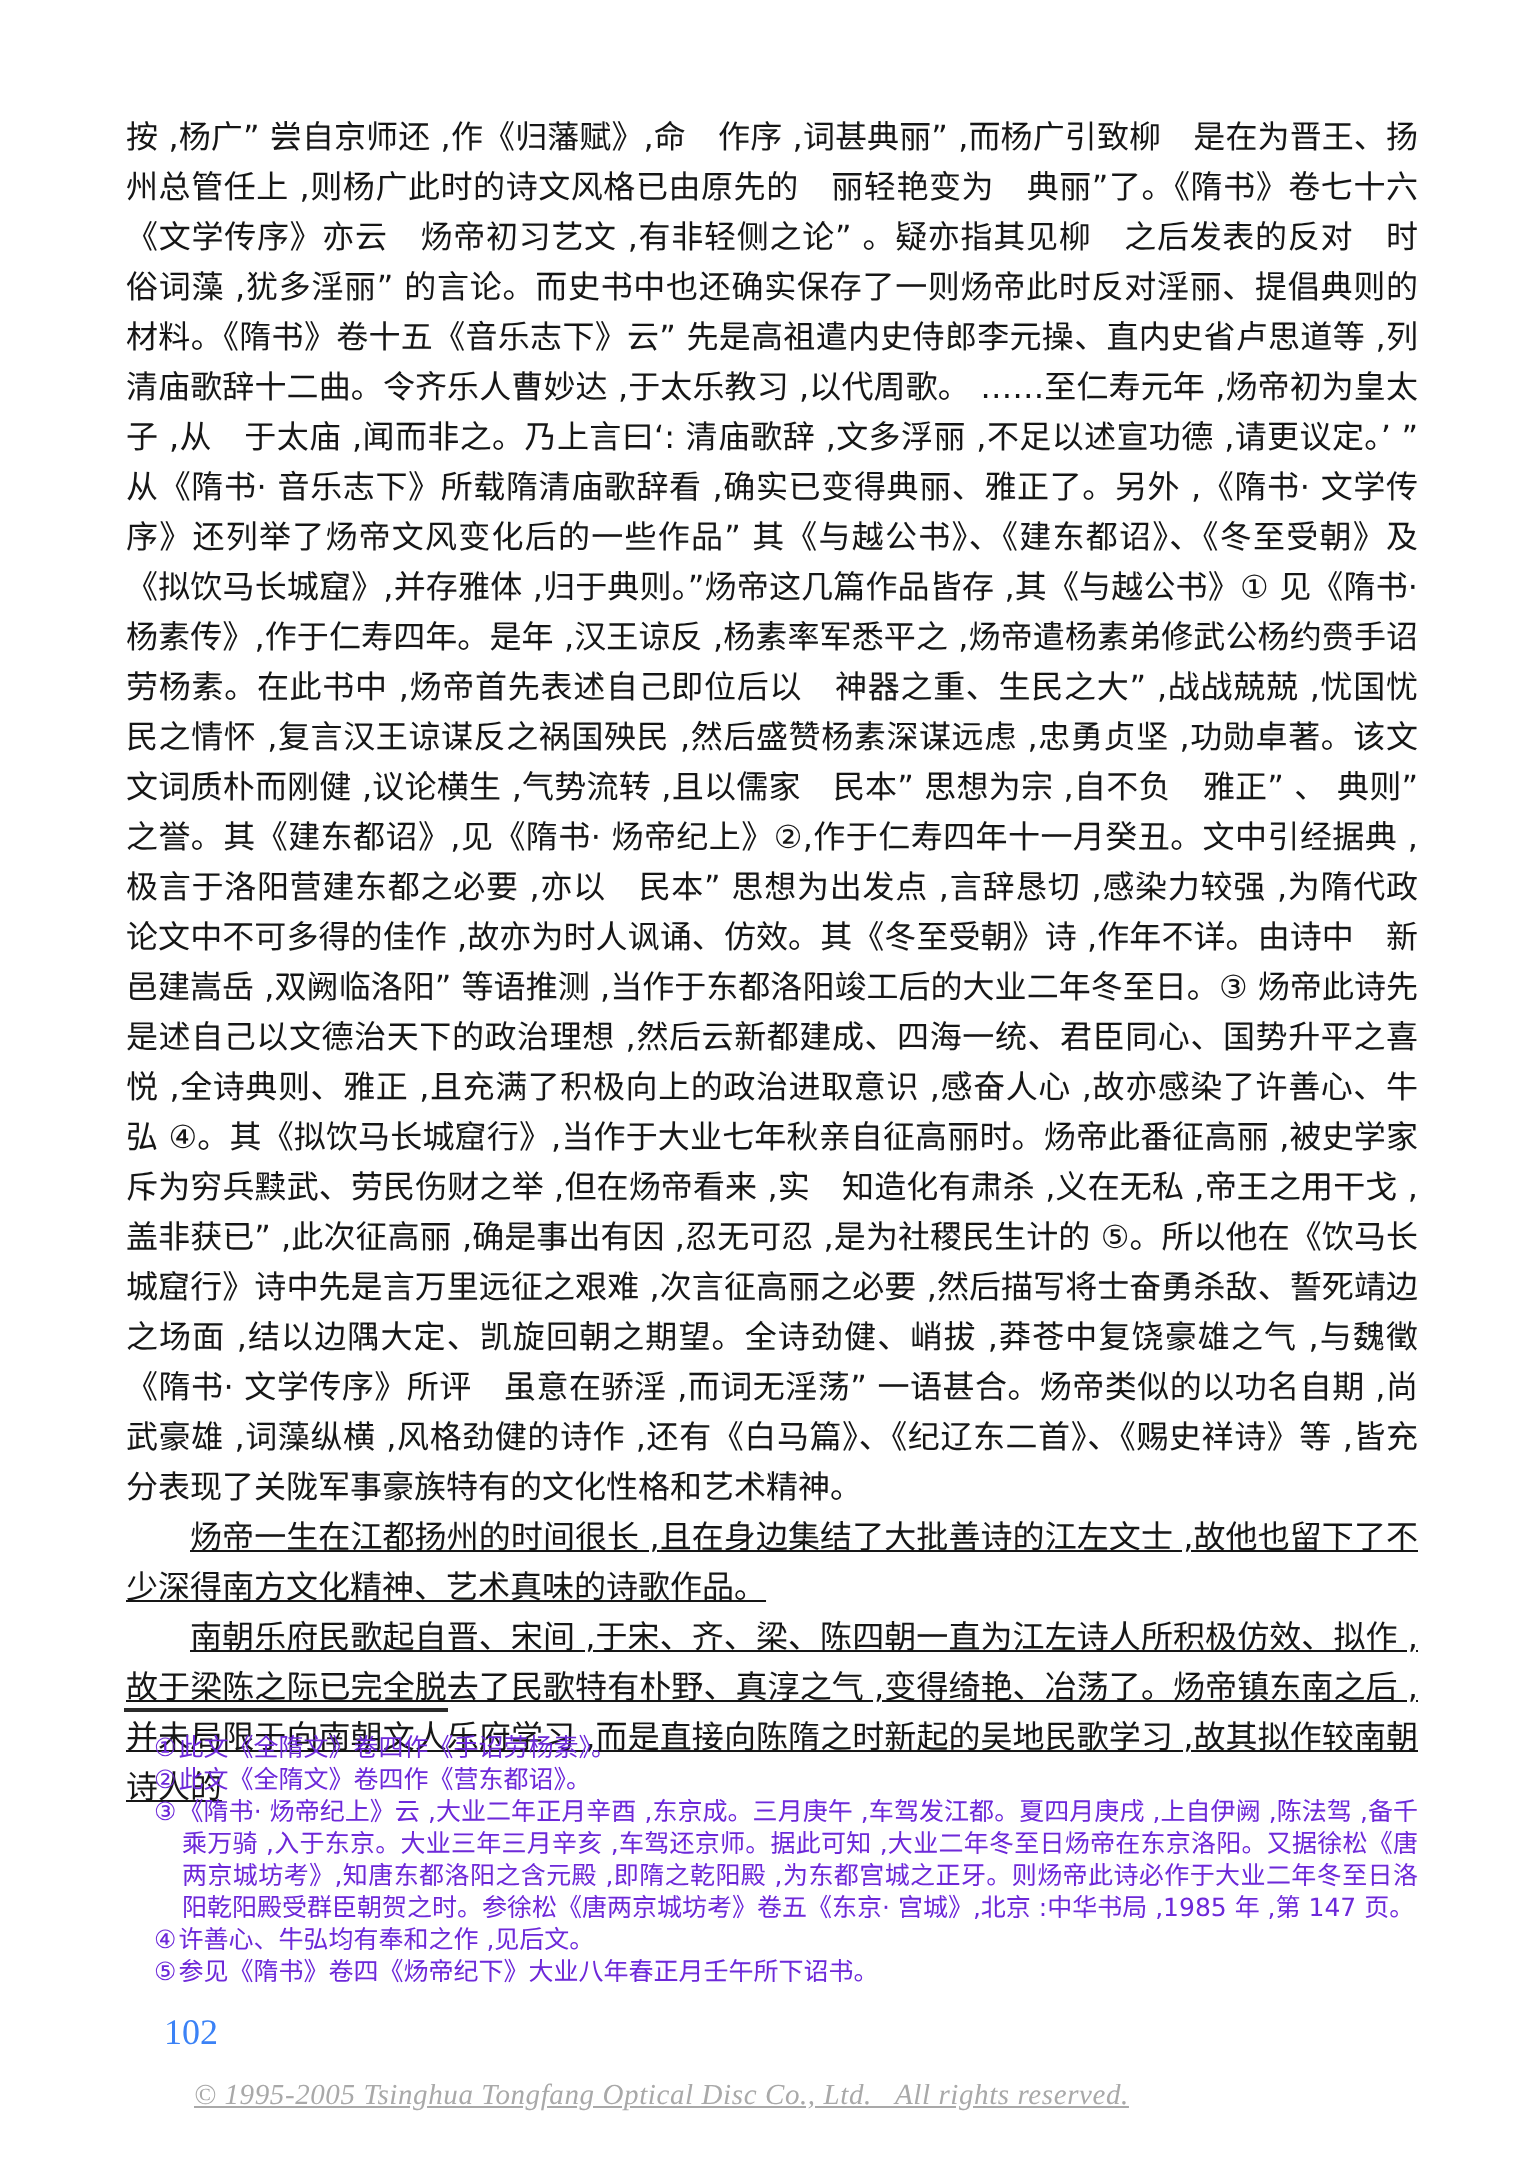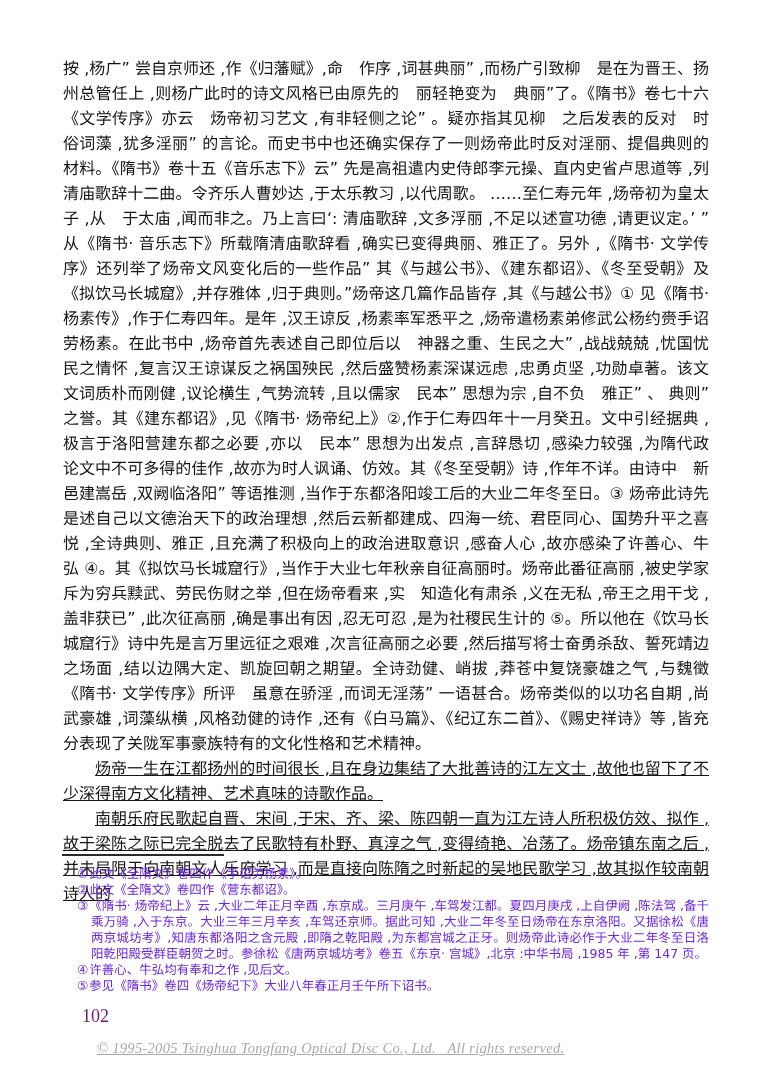--- a/index.html
+++ b/index.html
@@ -46,21 +46,21 @@
     padding-left: 28px;
     text-indent: -14px;
   }
   .fn-marker { margin-right: 1px; }
   .page-number {
     position: absolute;
     left: 82px;
     top: 1006px;
     font-family: "Liberation Serif", "DejaVu Serif", serif;
     font-size: 18px;
-    color: #701a75;
+    color: #3b82f6;
   }
   .copyright {
     position: absolute;
     left: 97px;
     top: 1040px;
     font-family: "Liberation Serif", "DejaVu Serif", serif;
     font-style: italic;
     font-size: 14.5px;
     letter-spacing: 0.3px;
     color: #a9a9a9;

